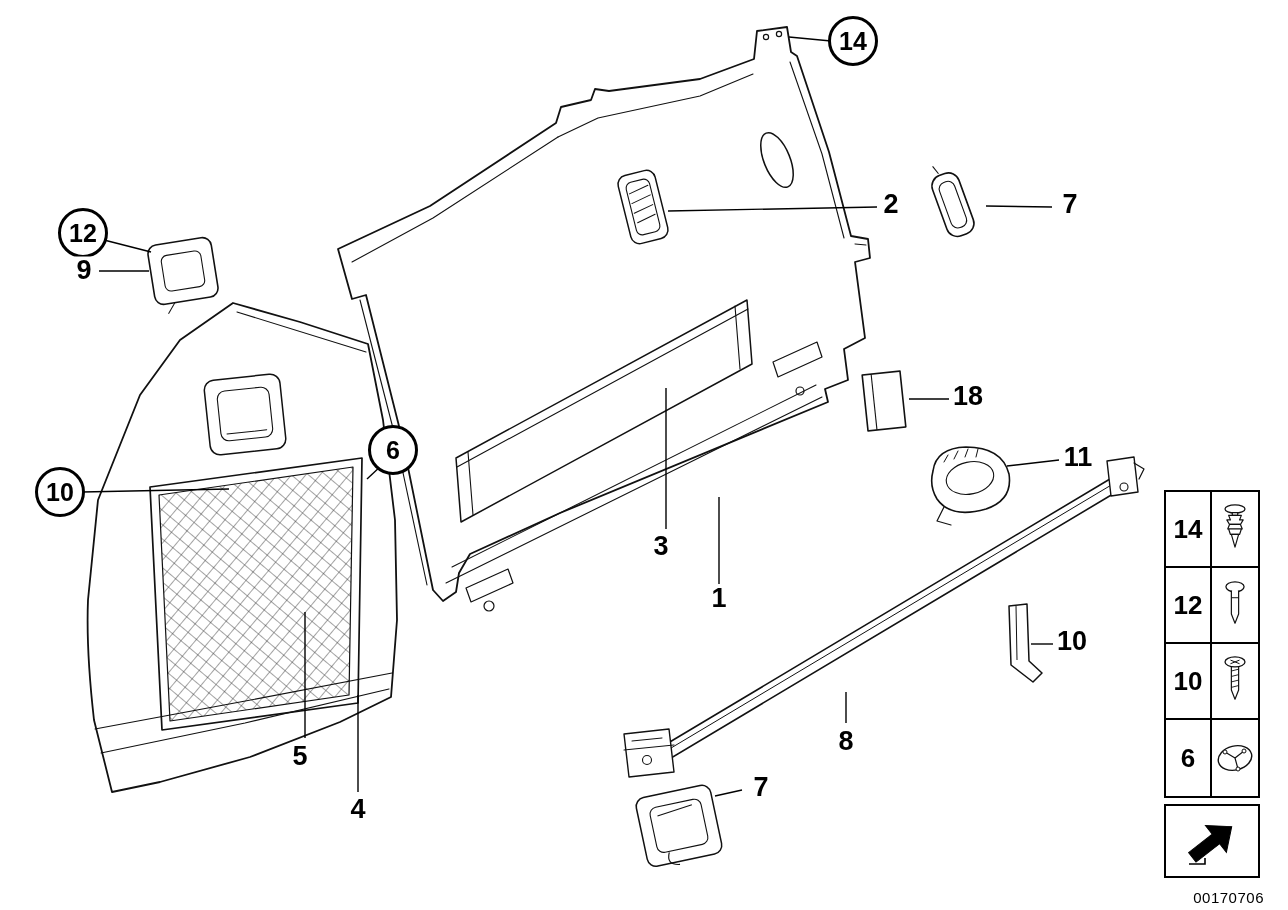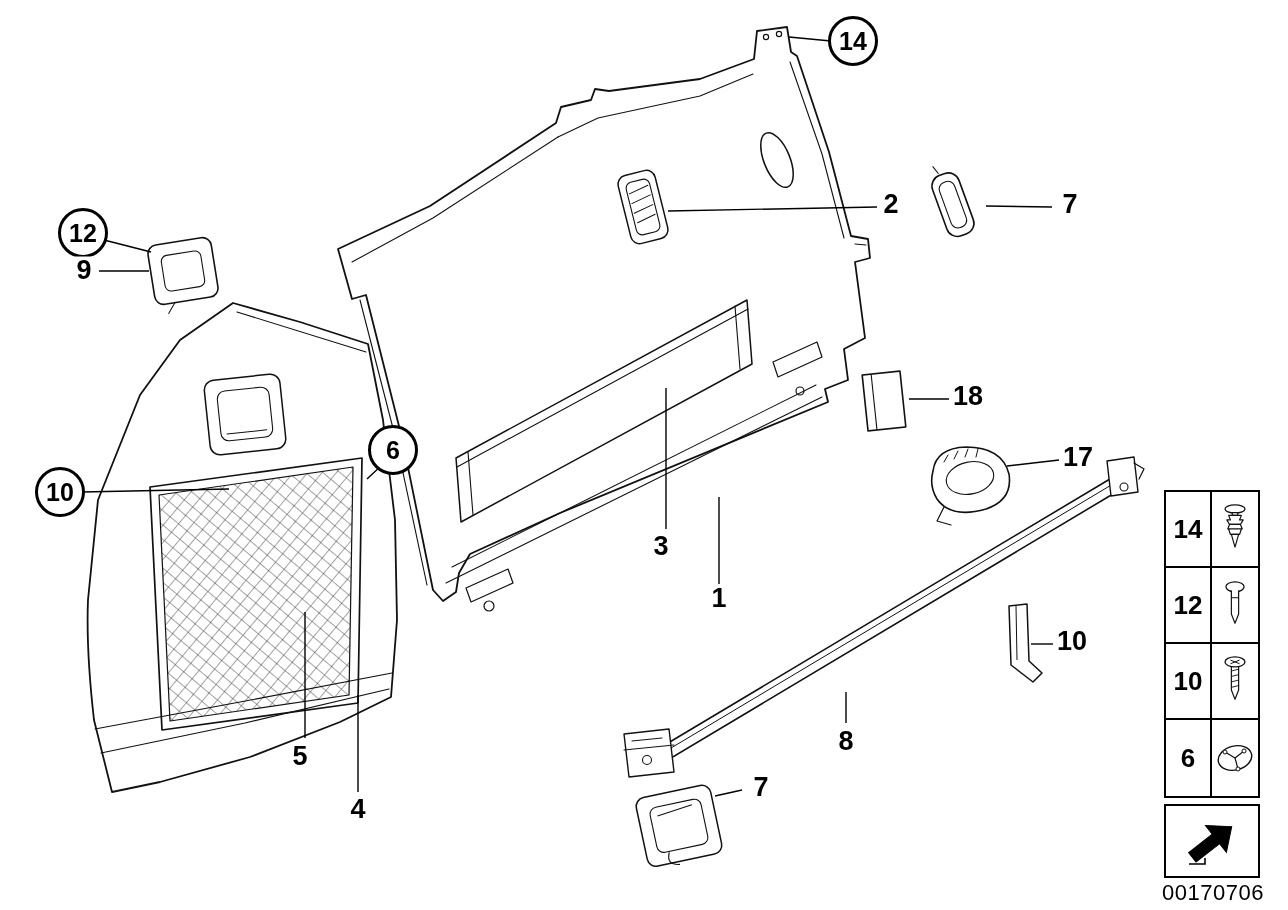--- a/index.html
+++ b/index.html
@@ -24,21 +24,21 @@
   .legend-row{display:flex;height:76px;border-bottom:2px solid #000;align-items:stretch;box-sizing:border-box;}
   .legend-row:last-child{border-bottom:none;}
   .legend-num{width:44px;display:flex;align-items:center;justify-content:center;font-size:26px;font-weight:bold;}
   .legend-icon{flex:1;border-left:2px solid #000;display:flex;align-items:center;justify-content:center;}
   .direction-box{
     position:absolute;left:1164px;top:804px;width:96px;height:74px;
     border:2px solid #000;background:#fff;box-sizing:border-box;
     display:flex;align-items:center;justify-content:center;
   }
   .part-number{
-    position:absolute;right:24px;bottom:4px;font-size:22px;letter-spacing:.5px;
+    position:absolute;right:24px;bottom:4px;font-size:15px;letter-spacing:.5px;
   }
 </style>
 </head>
 <body>
 
 <div class="stage">
 
   <svg class="art" width="1288" height="910" viewBox="0 0 1288 910">
     <defs>
       <pattern id="mesh" width="11" height="11" patternUnits="userSpaceOnUse" patternTransform="rotate(40)">
@@ -176,21 +176,21 @@
     </g>
   </svg>
 
   <div class="callout circled" style="left:853px;top:41px">14</div>
   <div class="callout" style="left:891px;top:204px">2</div>
   <div class="callout" style="left:1070px;top:204px">7</div>
   <div class="callout circled" style="left:83px;top:233px">12</div>
   <div class="callout" style="left:84px;top:270px">9</div>
   <div class="callout" style="left:968px;top:396px">18</div>
   <div class="callout circled" style="left:393px;top:450px">6</div>
-  <div class="callout" style="left:1078px;top:457px">17</div>
+  <div class="callout" style="left:1078px;top:457px">11</div>
   <div class="callout circled" style="left:60px;top:492px">10</div>
   <div class="callout" style="left:661px;top:546px">3</div>
   <div class="callout" style="left:719px;top:598px">1</div>
   <div class="callout" style="left:1072px;top:641px">10</div>
   <div class="callout" style="left:300px;top:756px">5</div>
   <div class="callout" style="left:358px;top:809px">4</div>
   <div class="callout" style="left:846px;top:741px">8</div>
   <div class="callout" style="left:761px;top:787px">7</div>
 
   <div class="legend">

